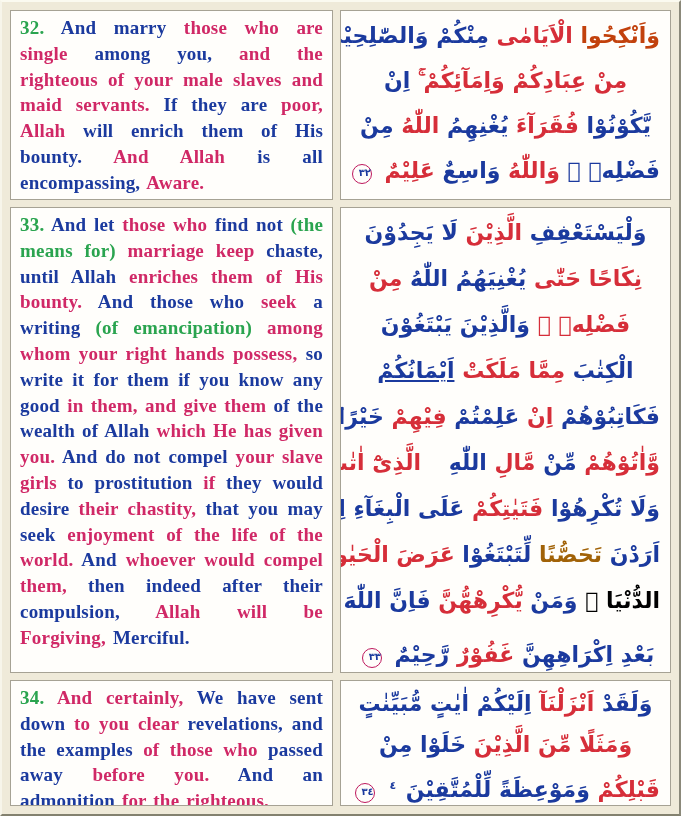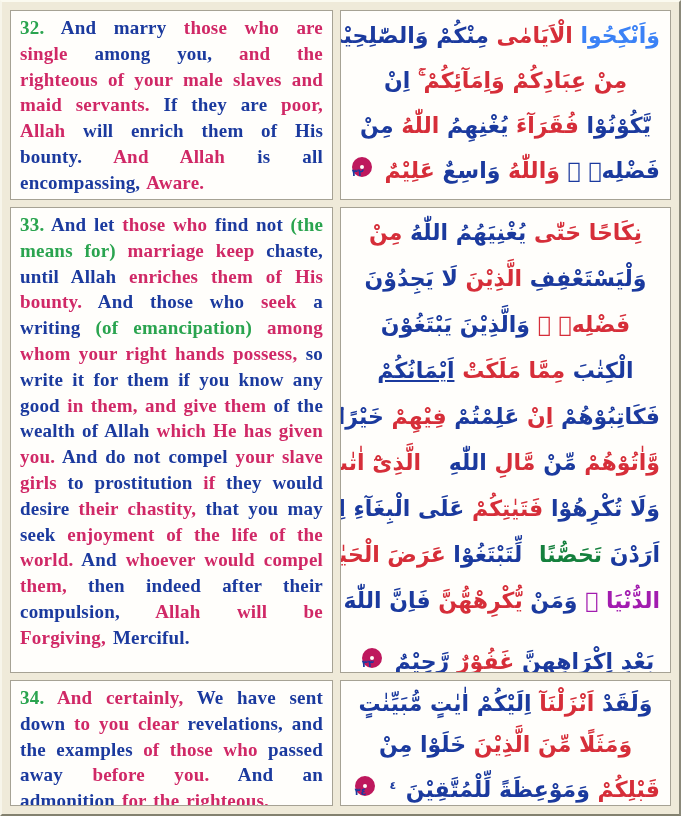--- a/index.html
+++ b/index.html
@@ -44,21 +44,21 @@
     padding:2px 10px 0 10px;
   }
   .ar .aline { white-space:nowrap; }
   .ar-32 .aline { line-height:45px; }
   .ar-33 .aline { line-height:46px; }
   .ar-34 .aline { line-height:41px; }
   .ayah-marker {
     display:inline-block;
     box-sizing:border-box;
     width:20px; height:20px;
-    border:8px solid #be185d;
+    border:1px solid #be185d;
     border-radius:50%;
     font-size:10px;
     line-height:16px;
     text-align:right;
     vertical-align:2px;
     margin:0 5px;
   }
   .ayah-sup {
     font-size:11px;
     vertical-align:super;
@@ -68,41 +68,41 @@
 </head>
 <body>
 
 <div class="page">
 
   <div class="panel en">
     <div><span style="color: rgb(42, 164, 79);">32.</span> <span style="color: rgb(27, 58, 158);">And marry</span> <span style="color: rgb(208, 40, 102);">those who are single</span> <span style="color: rgb(27, 58, 158);">among you,</span> <span style="color: rgb(208, 40, 102);">and the righteous of your male slaves and maid servants.</span> <span style="color: rgb(27, 58, 158);">If they are</span> <span style="color: rgb(208, 40, 102);">poor, Allah</span> <span style="color: rgb(27, 58, 158);">will enrich them of His bounty.</span> <span style="color: rgb(208, 40, 102);">And Allah</span> <span style="color: rgb(27, 58, 158);">is all encompassing,</span> <span style="color: rgb(208, 40, 102);">Aware.</span> </div>
   </div>
   <div class="panel ar ar-32">
     <div>
-        <div class="aline"><span style="color: #3b82f6;">وَاَنْكِحُوا</span> <span style="color: rgb(214, 46, 57);">الْاَيَامٰى</span> <span style="color: rgb(27, 58, 158);">مِنْكُمْ</span> <span style="color: rgb(27, 58, 158);">وَالصّٰلِحِيْنَ</span> </div>
+        <div class="aline"><span style="color: #c2410c;">وَاَنْكِحُوا</span> <span style="color: rgb(214, 46, 57);">الْاَيَامٰى</span> <span style="color: rgb(27, 58, 158);">مِنْكُمْ</span> <span style="color: rgb(27, 58, 158);">وَالصّٰلِحِيْنَ</span> </div>
         <div class="aline"><span style="color: rgb(214, 46, 57);">مِنْ عِبَادِكُمْ وَاِمَآئِكُمْ ۚ</span> <span style="color: rgb(27, 58, 158);">اِنْ</span> </div>
         <div class="aline"><span style="color: rgb(27, 58, 158);">يَّكُوْنُوْا</span> <span style="color: rgb(214, 46, 57);">فُقَرَآءَ</span> <span style="color: rgb(27, 58, 158);">يُغْنِهِمُ</span> <span style="color: rgb(214, 46, 57);">اللّٰهُ</span> <span style="color: rgb(27, 58, 158);">مِنْ</span> </div>
         <div class="aline"><span style="color: rgb(27, 58, 158);">فَضْلِهٖ ۗ</span> <span style="color: rgb(214, 46, 57);">وَاللّٰهُ</span> <span style="color: rgb(27, 58, 158);">وَاسِعٌ</span> <span style="color: rgb(214, 46, 57);">عَلِيْمٌ</span> <span class="ayah-marker" style="color: rgb(27, 58, 158);">٣٢</span> </div>
       </div>
   </div>
 
   <div class="panel en">
     <div><span style="color: rgb(42, 164, 79);">33.</span> <span style="color: rgb(27, 58, 158);">And let</span> <span style="color: rgb(208, 40, 102);">those who</span> <span style="color: rgb(27, 58, 158);">find not</span> <span style="color: rgb(42, 164, 79);">(the means for)</span> <span style="color: rgb(208, 40, 102);">marriage keep</span> <span style="color: rgb(27, 58, 158);">chaste, until Allah</span> <span style="color: rgb(208, 40, 102);">enriches them of His bounty.</span> <span style="color: rgb(27, 58, 158);">And those who</span> <span style="color: rgb(208, 40, 102);">seek</span> <span style="color: rgb(27, 58, 158);">a writing</span> <span style="color: rgb(42, 164, 79);">(of emancipation)</span> <span style="color: rgb(208, 40, 102);">among whom your right hands possess,</span> <span style="color: rgb(27, 58, 158);">so write it for them if you know any good</span> <span style="color: rgb(208, 40, 102);">in them, and give them</span> <span style="color: rgb(27, 58, 158);">of the wealth of Allah</span> <span style="color: rgb(208, 40, 102);">which He has given you.</span> <span style="color: rgb(27, 58, 158);">And do not compel</span> <span style="color: rgb(208, 40, 102);">your slave girls</span> <span style="color: rgb(27, 58, 158);">to prostitution</span> <span style="color: rgb(208, 40, 102);">if</span> <span style="color: rgb(27, 58, 158);">they would desire</span> <span style="color: rgb(208, 40, 102);">their chastity,</span> <span style="color: rgb(27, 58, 158);">that you may seek</span> <span style="color: rgb(208, 40, 102);">enjoyment of the life of the world.</span> <span style="color: rgb(27, 58, 158);">And</span> <span style="color: rgb(208, 40, 102);">whoever would compel them,</span> <span style="color: rgb(27, 58, 158);">then indeed after their compulsion,</span> <span style="color: rgb(208, 40, 102);">Allah will be Forgiving,</span> <span style="color: rgb(27, 58, 158);">Merciful.</span> </div>
   </div>
   <div class="panel ar ar-33">
     <div>
+        <div class="aline"><span style="color: rgb(27, 58, 158);">وَلْيَسْتَعْفِفِ</span> <span style="color: rgb(214, 46, 57);">الَّذِيْنَ</span> <span style="color: rgb(27, 58, 158);">لَا يَجِدُوْنَ</span> </div>
         <div class="aline"><span style="color: rgb(214, 46, 57);">نِكَاحًا حَتّٰى</span> <span style="color: rgb(27, 58, 158);">يُغْنِيَهُمُ</span> <span style="color: rgb(27, 58, 158);">اللّٰهُ</span> <span style="color: rgb(214, 46, 57);">مِنْ</span> </div>
-        <div class="aline"><span style="color: rgb(27, 58, 158);">وَلْيَسْتَعْفِفِ</span> <span style="color: rgb(214, 46, 57);">الَّذِيْنَ</span> <span style="color: rgb(27, 58, 158);">لَا يَجِدُوْنَ</span> </div>
         <div class="aline"><span style="color: rgb(214, 46, 57);">فَضْلِهٖ ۗ</span> <span style="color: rgb(27, 58, 158);">وَالَّذِيْنَ يَبْتَغُوْنَ</span> </div>
         <div class="aline"><span style="color: rgb(27, 58, 158);">الْكِتٰبَ</span> <span style="color: rgb(214, 46, 57);">مِمَّا مَلَكَتْ</span> <span style="color: rgb(27, 58, 158); text-decoration: underline;">اَيْمَانُكُمْ</span> </div>
         <div class="aline"><span style="color: rgb(27, 58, 158);">فَكَاتِبُوْهُمْ</span> <span style="color: rgb(214, 46, 57);">اِنْ</span> <span style="color: rgb(27, 58, 158);">عَلِمْتُمْ</span> <span style="color: rgb(214, 46, 57);">فِيْهِمْ</span> <span style="color: rgb(27, 58, 158);">خَيْرًا ۖ</span> </div>
         <div class="aline"><span style="color: rgb(214, 46, 57);">وَّاٰتُوْهُمْ</span> <span style="color: rgb(27, 58, 158);">مِّنْ</span> <span style="color: rgb(214, 46, 57);">مَّالِ</span> <span style="color: rgb(27, 58, 158); margin-left: 20px;">اللّٰهِ</span> <span style="color: rgb(214, 46, 57);">الَّذِىْٓ اٰتٰىكُمْ ۗ</span> </div>
         <div class="aline"><span style="color: rgb(27, 58, 158);">وَلَا تُكْرِهُوْا</span> <span style="color: rgb(214, 46, 57);">فَتَيٰتِكُمْ</span> <span style="color: rgb(27, 58, 158);">عَلَى الْبِغَآءِ اِنْ</span> </div>
-        <div class="aline"><span style="color: rgb(27, 58, 158);">اَرَدْنَ</span> <span style="color: #15803d; margin-left: 9px;">تَحَصُّنًا</span> <span style="color: rgb(27, 58, 158);">لِّتَبْتَغُوْا</span> <span style="color: rgb(214, 46, 57);">عَرَضَ الْحَيٰوةِ</span> </div>
-        <div class="aline"><span style="color: #a21caf;">الدُّنْيَا ۗ</span> <span style="color: rgb(27, 58, 158);">وَمَنْ</span> <span style="color: rgb(214, 46, 57);">يُّكْرِهْهُّنَّ</span> <span style="color: rgb(27, 58, 158);">فَاِنَّ اللّٰهَ مِنْۢ</span> </div>
+        <div class="aline"><span style="color: rgb(27, 58, 158);">اَرَدْنَ</span> <span style="color: #a16207;">تَحَصُّنًا</span> <span style="color: rgb(27, 58, 158);">لِّتَبْتَغُوْا</span> <span style="color: rgb(214, 46, 57);">عَرَضَ الْحَيٰوةِ</span> </div>
+        <div class="aline"><span style="color: #000000;">الدُّنْيَا ۗ</span> <span style="color: rgb(27, 58, 158);">وَمَنْ</span> <span style="color: rgb(214, 46, 57);">يُّكْرِهْهُّنَّ</span> <span style="color: rgb(27, 58, 158);">فَاِنَّ اللّٰهَ مِنْۢ</span> </div>
         <div class="aline"><span style="color: rgb(27, 58, 158);">بَعْدِ اِكْرَاهِهِنَّ</span> <span style="color: rgb(214, 46, 57);">غَفُوْرٌ</span> <span style="color: rgb(27, 58, 158);">رَّحِيْمٌ</span> <span class="ayah-marker" style="color: rgb(27, 58, 158); margin-top: 24px;">٣٣</span> </div>
       </div>
   </div>
 
   <div class="panel en">
     <div><span style="color: rgb(42, 164, 79);">34.</span> <span style="color: rgb(208, 40, 102);">And certainly,</span> <span style="color: rgb(27, 58, 158);">We have sent down</span> <span style="color: rgb(208, 40, 102);">to you clear</span> <span style="color: rgb(27, 58, 158);">revelations, and the examples</span> <span style="color: rgb(208, 40, 102);">of those who</span> <span style="color: rgb(27, 58, 158);">passed away</span> <span style="color: rgb(208, 40, 102);">before you.</span> <span style="color: rgb(27, 58, 158);">And an admonition</span> <span style="color: rgb(208, 40, 102);">for the righteous.</span> </div>
   </div>
   <div class="panel ar ar-34">
     <div>
         <div class="aline"><span style="color: rgb(27, 58, 158);">وَلَقَدْ</span> <span style="color: rgb(214, 46, 57);">اَنْزَلْنَآ</span> <span style="color: rgb(27, 58, 158);">اِلَيْكُمْ</span> <span style="color: rgb(27, 58, 158);">اٰيٰتٍ مُّبَيِّنٰتٍ</span> </div>

